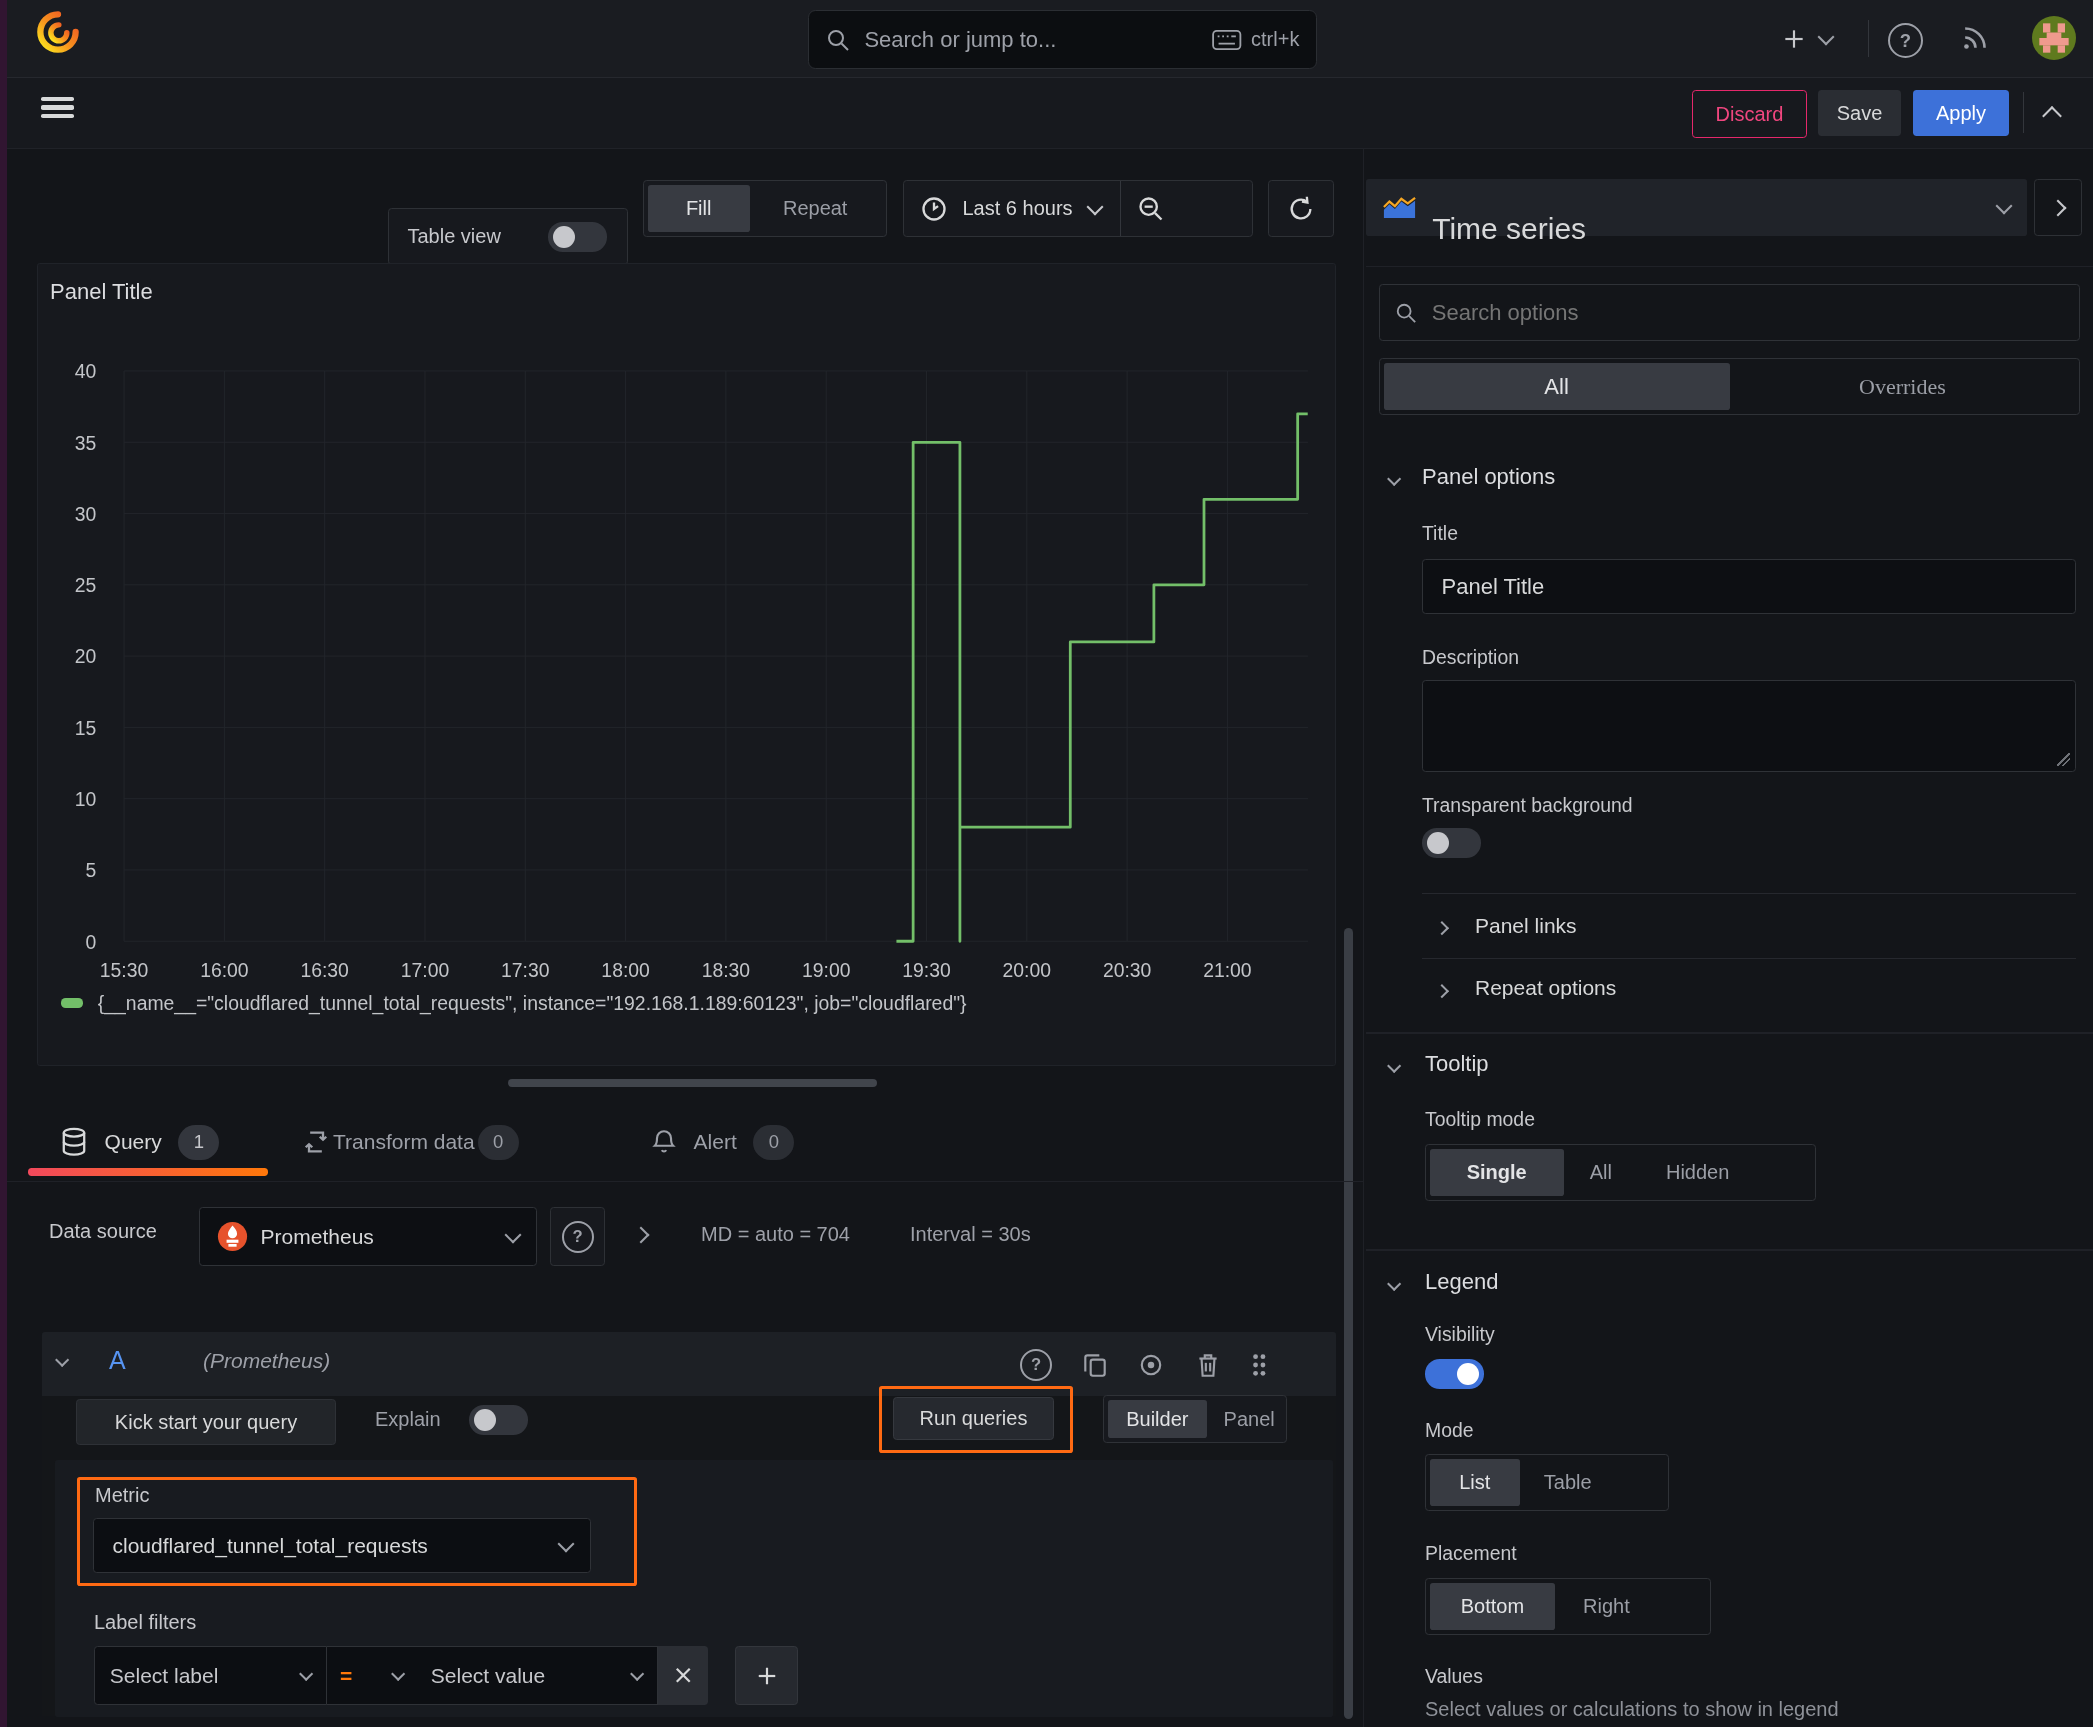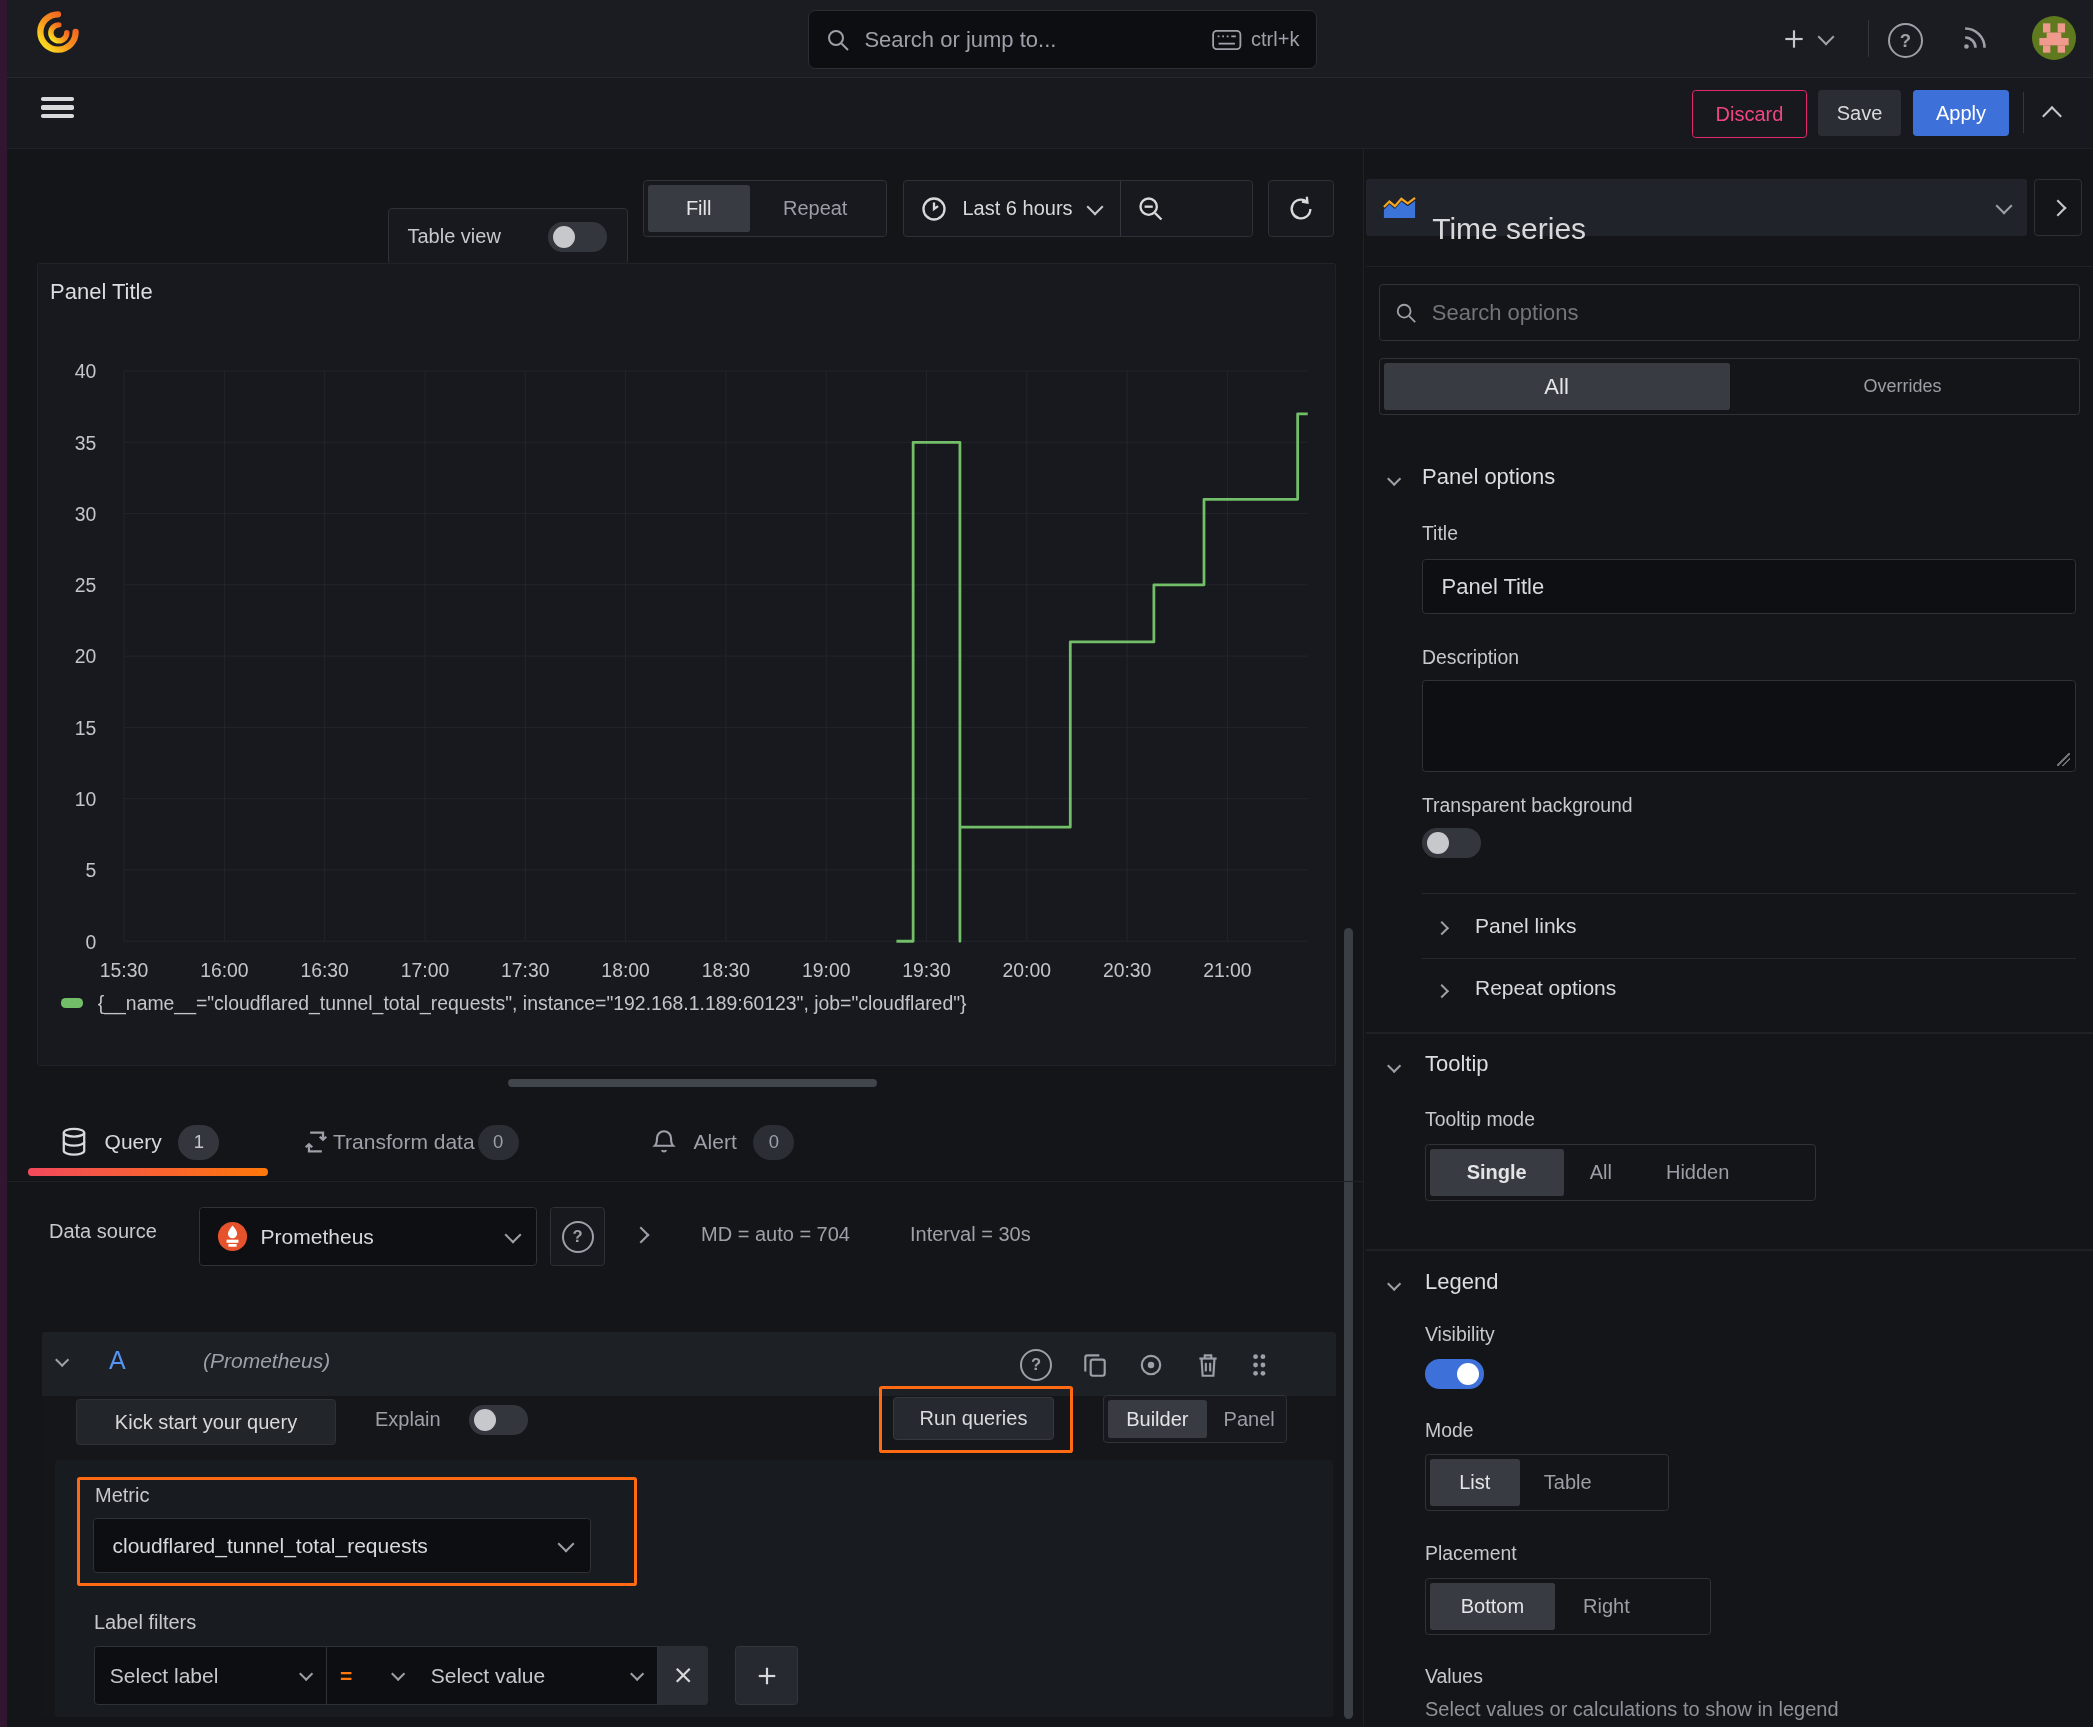--- a/index.html
+++ b/index.html
@@ -394,21 +394,21 @@
       <svg width="22" height="22" viewBox="0 0 24 24" fill="none" stroke="#9da0a8" stroke-width="2">
           <circle cx="10" cy="10" r="7"></circle>
           <line x1="15.5" y1="15.5" x2="22" y2="22"></line>
         </svg>
     </span>
     <input style="background: transparent; border: none; outline: none; color: rgb(216, 217, 218); font-size: 22px; flex: 1 1 0%; font-family: inherit;" placeholder="Search options">
   </div>
 
   <div class="abs seg-wrap" style="left:1379px;top:358px;width:701px;height:57px;background:transparent;">
     <span class="seg on" style="flex:1;font-size:22px;">All</span>
-    <span class="seg" style="flex:1;font-size:18px;">Overrides</span>
+    <span class="seg" style="flex:1;font-size:22px;font-family:Liberation Serif, serif;">Overrides</span>
   </div>
 
   <span class="abs cv down" style="left:1389px;top:474px;width:8.3px;height:8.3px;"></span>
   <span class="abs h2" style="left:1422px;top:464px;">Panel options</span>
 
   <span class="abs lbl" style="left:1422px;top:522px;">Title</span>
   <input class="abs input" style="left: 1422px; top: 559px; width: 654px; height: 55px; box-sizing: border-box; padding: 0px 18.5px; color: rgb(216, 217, 218); font-size: 22px; outline: none; font-family: inherit;" value="Panel Title">
 
   <span class="abs lbl" style="left:1422px;top:646px;">Description</span>
   <div class="abs input corner" style="left:1422px;top:680px;width:654px;height:92px;box-sizing:border-box;"></div>

